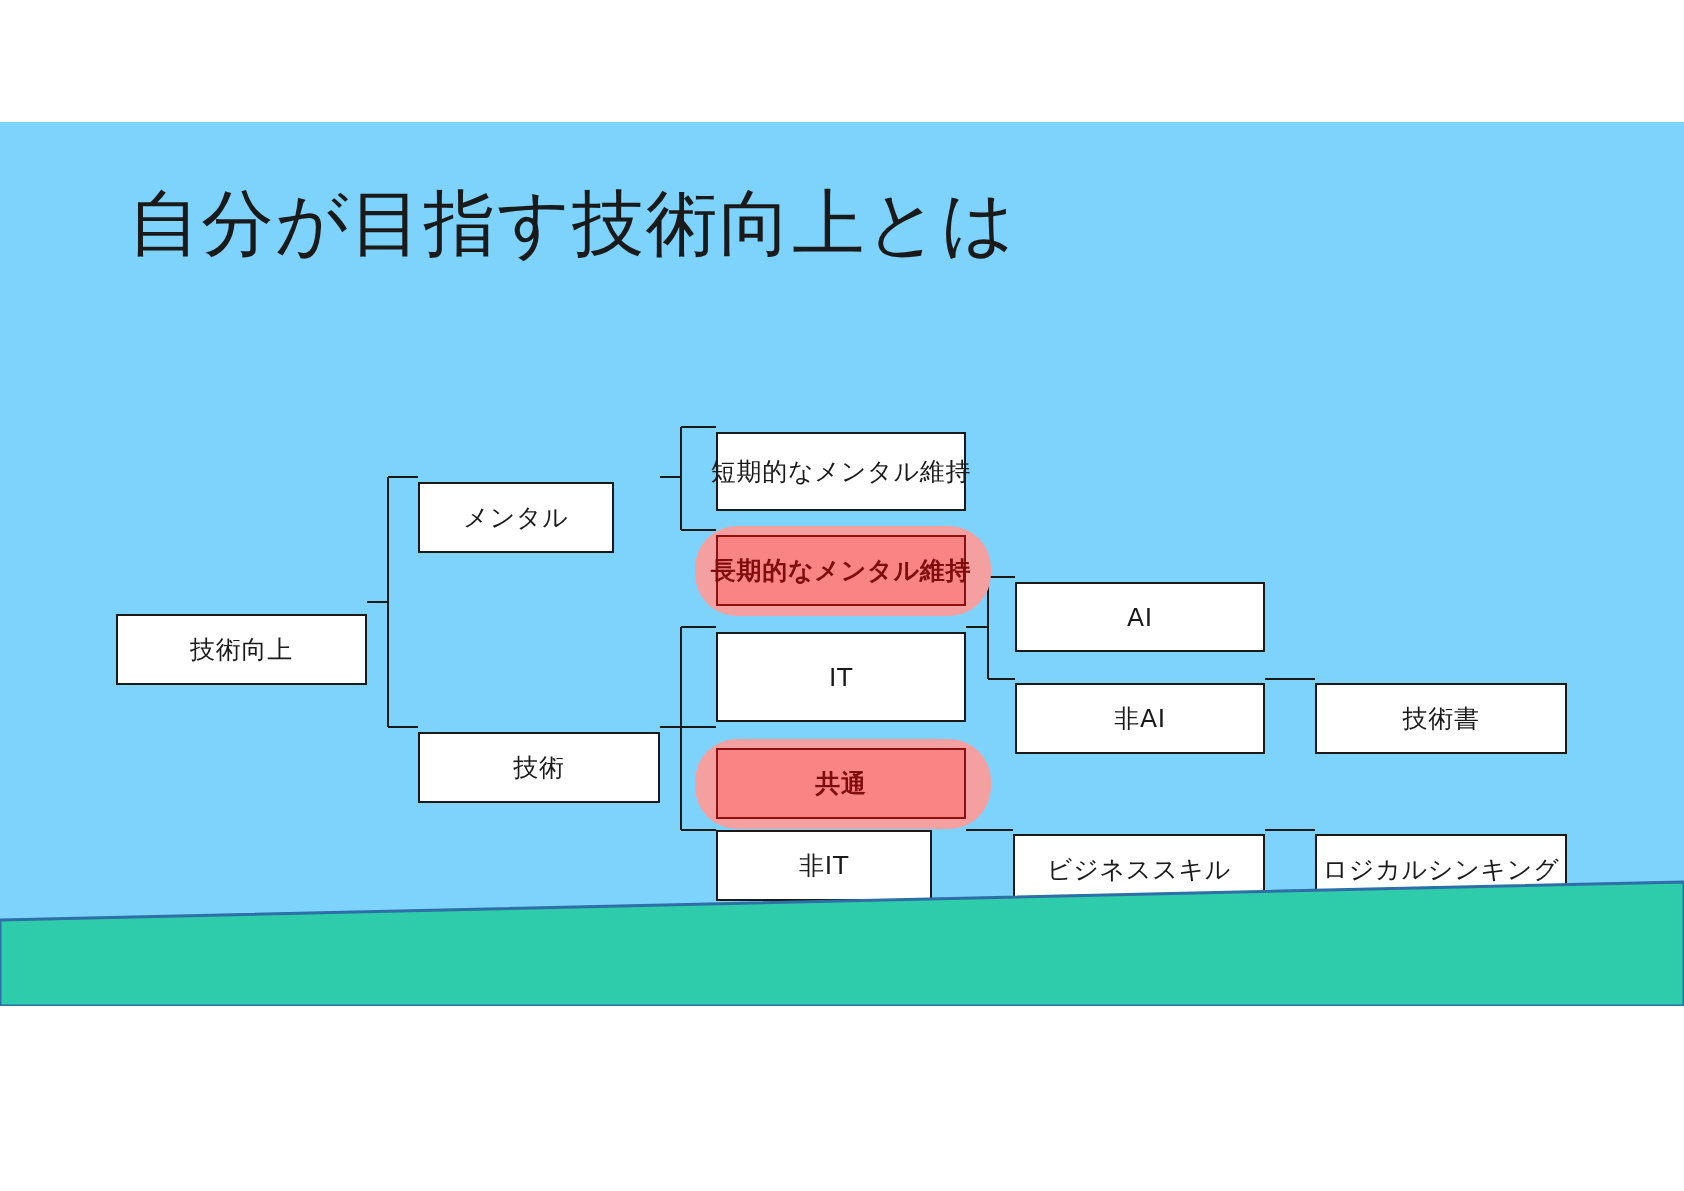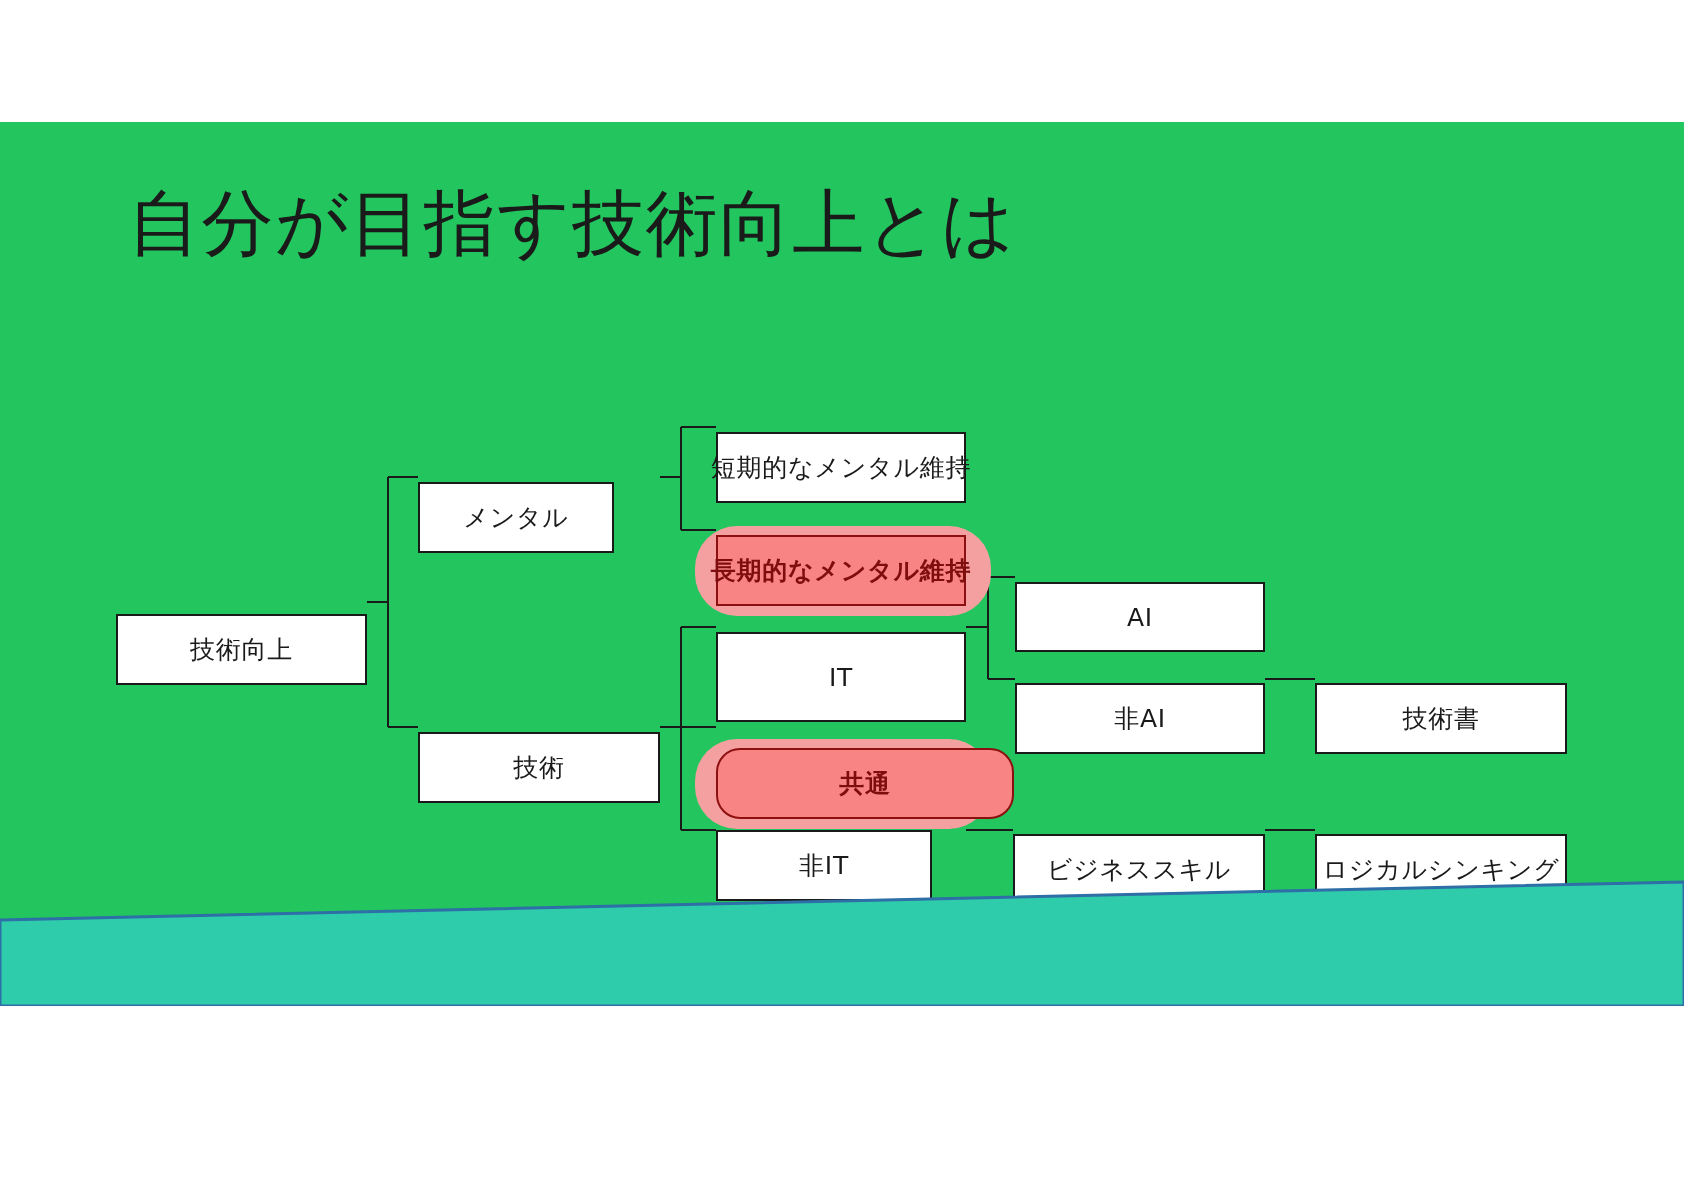--- a/index.html
+++ b/index.html
@@ -13,21 +13,21 @@
     font-family: "Liberation Sans", "DejaVu Sans", sans-serif;
     overflow: hidden;
   }
 
   #slide {
     position: absolute;
     left: 0;
     top: 122px;
     width: 1684px;
     height: 884px;
-    background: #22c55e;
+    background: #7dd3fc;
     overflow: hidden;
   }
 
   
   #slide-title {
     position: absolute;
     left: 128px;
     top: 60px;
     font-size: 72px;
     line-height: 1.15;
@@ -139,29 +139,29 @@
         <path d="M 1265 708 L 1315 708"></path>
       </g>
     </svg>
 
     <div class="node" style="left:116px; top:492px; width:251px; height:-0px; height:71px;">技術向上</div>
 
     <div class="node" style="left:418px; top:360px; width:196px; height:71px;">メンタル</div>
 
     <div class="node" style="left:418px; top:610px; width:242px; height:71px;">技術</div>
 
-    <div class="node" style="left:716px; top:310px; width:250px; height:71px;">短期的なメンタル維持</div>
+    <div class="node" style="left:716px; top:310px; width:250px; height:79px;">短期的なメンタル維持</div>
 
     <div class="glow" style="left:695px; top:404px; width:296px; height:90px;"></div>
     <div class="node node-hl" style="left:716px; top:413px; width:250px; height:71px;">長期的なメンタル維持</div>
 
     <div class="node" style="left:716px; top:510px; width:250px; height:90px;">IT</div>
 
     <div class="glow" style="left:695px; top:617px; width:296px; height:90px;"></div>
-    <div class="node node-hl" style="left:716px; top:626px; width:298px; height:71px;border-radius:24px;">共通</div>
+    <div class="node node-hl" style="left:716px; top:626px; width:250px; height:71px;">共通</div>
 
     <div class="node" style="left:716px; top:680px; width:216px; height:71px;margin-top:28px;">非IT</div>
 
     <div class="node" style="left:1015px; top:460px; width:250px; height:70px;">AI</div>
 
     <div class="node" style="left:1015px; top:561px; width:250px; height:71px;">非AI</div>
 
     <div class="node" style="left:1013px; top:712px; width:252px; height:71px;">ビジネススキル</div>
 
     <div class="node" style="left:1315px; top:561px; width:252px; height:71px;">技術書</div>

